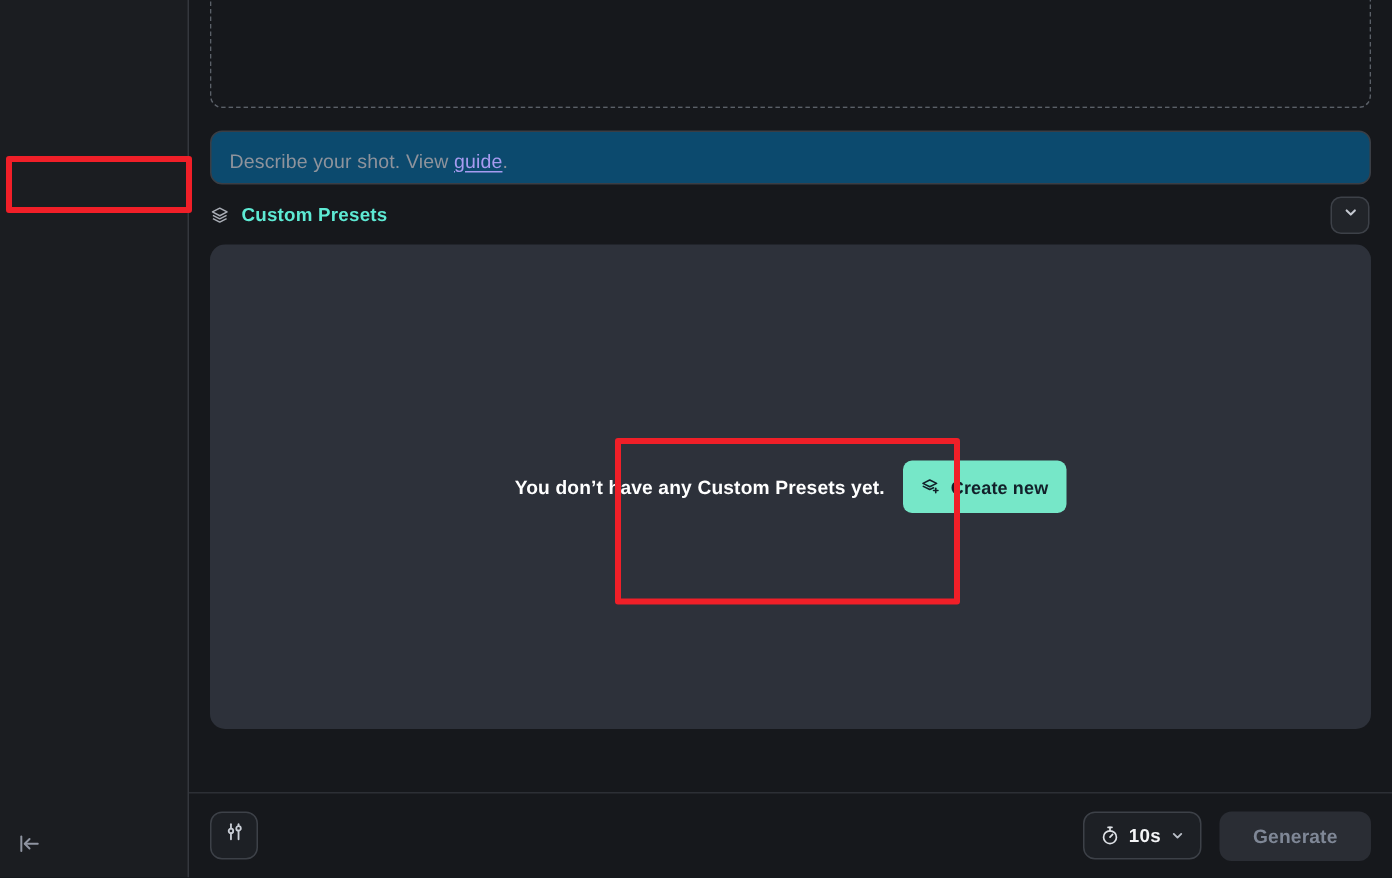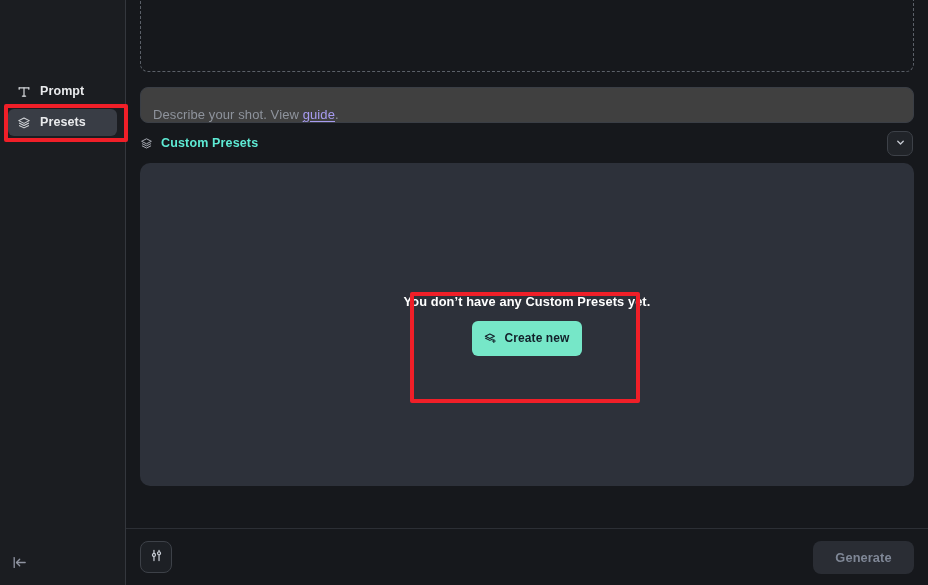--- a/index.html
+++ b/index.html
@@ -81,23 +81,23 @@
     border-radius:0 0 8px 8px;
     background:#16181c;
   }
 
   
   .prompt-box {
     margin-top:15px;
     height:36px;
     border:1px solid #3a3e45;
     border-radius:8px;
-    background:#404040;
-    display:flex; align-items:flex-end;
-    padding:0 12px;
+    background:#0c4a6e;
+    display:flex; align-items:flex-start;
+    padding:12px 12px;
     cursor:text;
   }
   .prompt-placeholder {
     font-size:13px;
     color:#8e939c;
     letter-spacing:.1px;
   }
   .prompt-link {
     color:#a79bf0;
     text-decoration:underline;
@@ -131,21 +131,21 @@
   }
 
   
   .presets-panel {
     height:323px;
     background:#2d313a;
     border-radius:10px;
     display:flex; align-items:center; justify-content:center;
   }
   .empty-state {
-    display:flex; flex-direction:column; align-items:center;
+    display:flex; align-items:center;
     gap:12px;
   }
   .empty-text {
     color:#ffffff;
     font-size:12.8px;
     font-weight:700;
     letter-spacing:.1px;
   }
   .create-btn {
     display:inline-flex; align-items:center; gap:7px;
@@ -204,67 +204,39 @@
     padding:0 16px;
     border:none;
     border-radius:8px;
     background:#2a2d34;
     color:#7f8796;
     font-family:"Liberation Sans", sans-serif;
     font-size:12.8px;
     font-weight:600;
     letter-spacing:.1px;
     cursor:default;
-    margin-left:42px;
   }
 
   
   .annot {
     position:absolute;
     border:4px solid #f01f28;
     border-radius:2px;
     pointer-events:none;
     z-index:40;
   }
   #annot-presets { left:4px;  top:104px; width:124px; height:38px; }
   #annot-empty   { left:410px; top:292px; width:230px; height:111px; }
 </style>
 </head>
 <body>
 
 <div id="app">
 
   <aside class="sidebar">
-    <nav class="nav">
-
-      <div class="nav-item">
-        <span class="nav-ico">
-          <svg width="14" height="14" viewBox="0 0 16 16" fill="none" stroke="currentColor" stroke-width="1.4" stroke-linecap="round">
-            <path d="M2.5 3.2h11"></path>
-              <path d="M8 3.2v9.6"></path>
-            <path d="M2.5 3.2v1.6"></path>
-              <path d="M13.5 3.2v1.6"></path>
-            <path d="M6.2 12.8h3.6"></path>
-          </svg>
-        </span>
-        <span class="nav-label">Prompt</span>
-      </div>
-
-      <div class="nav-item active">
-        <span class="nav-ico">
-          <svg width="14" height="14" viewBox="0 0 16 16" fill="none" stroke="currentColor" stroke-width="1.2" stroke-linejoin="round">
-            <path d="M8 2.2 14 5.3 8 8.4 2 5.3z"></path>
-            <path d="M2.4 8.1 8 10.9l5.6-2.8"></path>
-            <path d="M2.4 10.8 8 13.6l5.6-2.8"></path>
-          </svg>
-        </span>
-        <span class="nav-label">Presets</span>
-      </div>
-
-    </nav>
 
     <div class="collapse-btn">
       <svg width="17" height="17" viewBox="0 0 18 18" fill="none" stroke="currentColor" stroke-width="1.4" stroke-linecap="round" stroke-linejoin="round">
         <path d="M3.4 3.8v10.4"></path>
         <path d="M15 9H6.2"></path>
         <path d="M9.2 5.6 5.8 9l3.4 3.4"></path>
       </svg>
     </div>
   </aside>
 
@@ -329,20 +301,36 @@
             <circle cx="5.3" cy="7.4" r="1.6"></circle>
             <path d="M10.7 2.6v1.3"></path>
               <path d="M10.7 7.3v6.1"></path>
             <circle cx="10.7" cy="5.6" r="1.6"></circle>
           </svg>
         </span>
       </div>
 
       <div class="bottom-right">
 
+        <div class="duration-pill">
+          <span class="tico">
+            <svg width="14" height="14" viewBox="0 0 16 16" fill="none" stroke="currentColor" stroke-width="1.3" stroke-linecap="round" stroke-linejoin="round">
+              <circle cx="8" cy="9.3" r="4.9"></circle>
+              <path d="M8 9.3 10 7.2"></path>
+              <path d="M6.5 1.8h3"></path>
+                <path d="M8 1.8v2.6"></path>
+            </svg>
+          </span>
+          <span class="duration-val">10s</span>
+          <span class="chv">
+            <svg width="10" height="10" viewBox="0 0 12 12" fill="none" stroke="currentColor" stroke-width="1.5" stroke-linecap="round" stroke-linejoin="round">
+              <path d="M3 4.7 6 7.7l3-3"></path>
+            </svg>
+          </span>
+        </div>
 
         <button class="generate-btn">Generate</button>
 
       </div>
     </div>
   </section>
 
   <div class="annot" id="annot-presets"></div>
   <div class="annot" id="annot-empty"></div>
 

